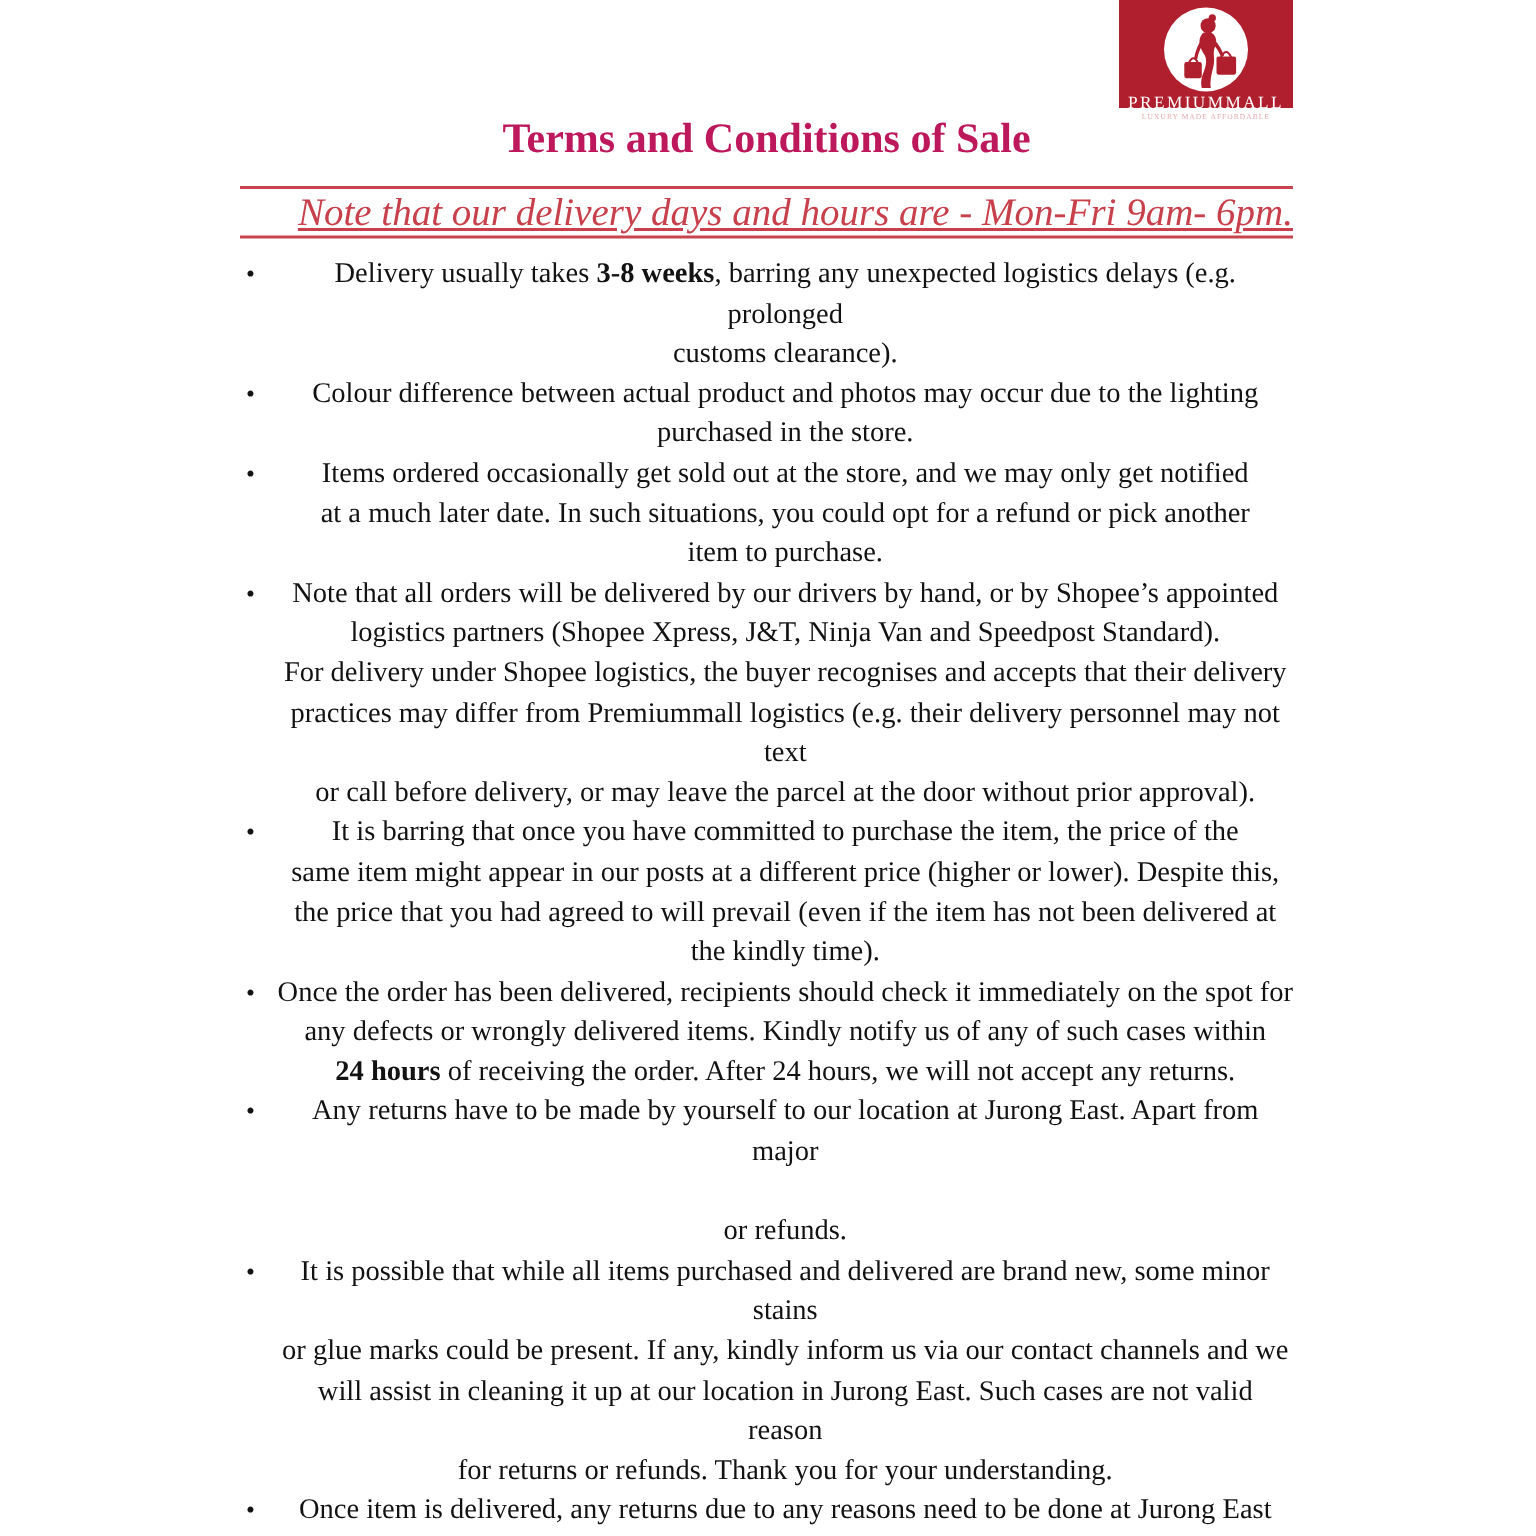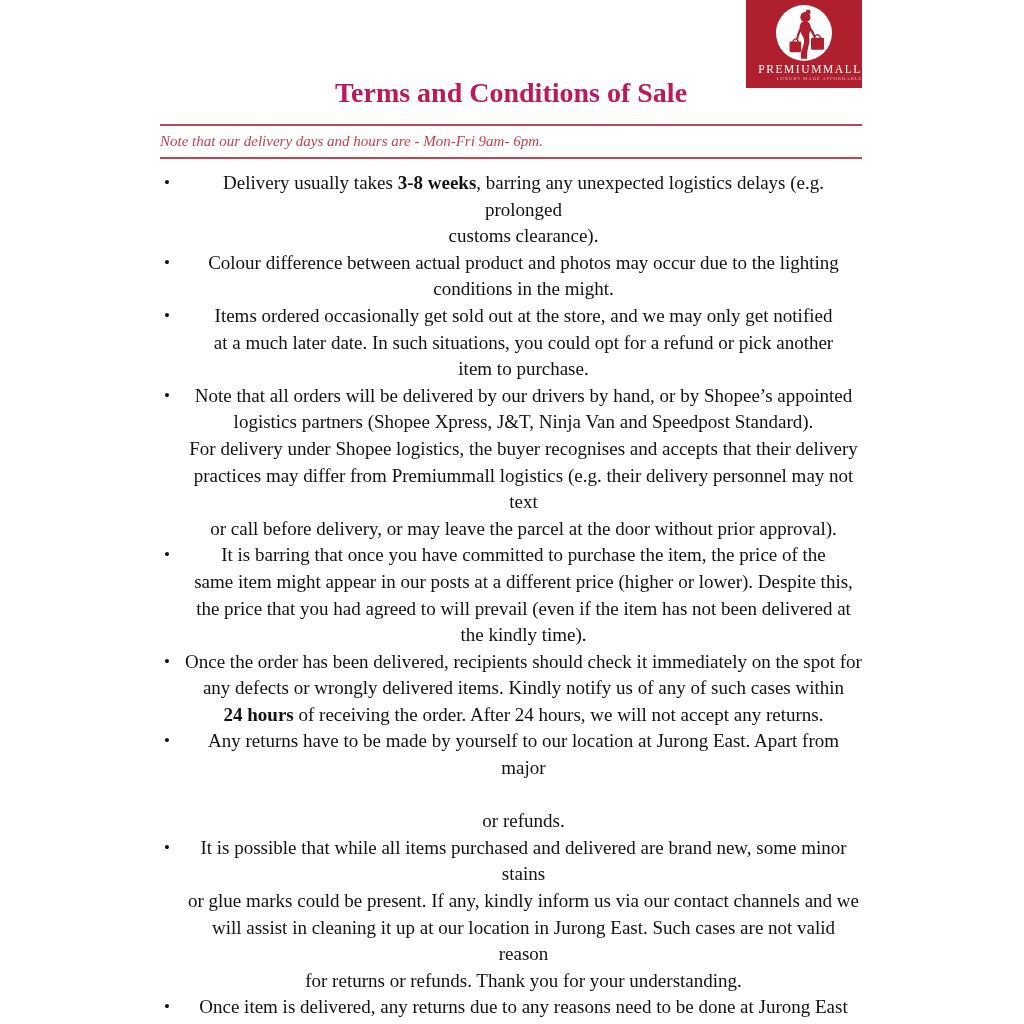--- a/index.html
+++ b/index.html
@@ -19,23 +19,23 @@
     position: relative;
     width: 1024px;
     height: 1024px;
   }
   
   .logo {
     position: absolute;
     left: 746px;
     top: 0;
     width: 116px;
-    height: 88px;
+    height: 72px;
     background: #B01F2E;
-    text-align: right;
+    text-align: center;
   }
   .logo-circle {
     width: 56px;
     height: 56px;
     border-radius: 50%;
     background: #ffffff;
     margin: 5px auto 0 auto;
     overflow: hidden;
   }
   .logo-circle svg { display: block; }
@@ -72,24 +72,25 @@
   }
   .rule {
     height: 2px;
     background: #C8454F;
   }
   .rule-top { margin-top: 14px; }
   .rule-bottom { margin-top: 0; }
   .notice {
     color: #C8404B;
     font-style: italic;
-    text-align: left;
-    font-size: 15px;
+    text-align: right;
+    font-size: 26px;
     line-height: 29px;
     padding: 1px 0;
+    text-decoration: underline;
   }
   
   .terms {
     margin-top: 11px;
     font-size: 19px;
     line-height: 26.6px;
   }
   .term {
     display: flex;
     align-items: flex-start;
@@ -134,21 +135,21 @@
     <div class="rule rule-top"></div>
     <div class="notice">Note that our delivery days and hours are - Mon-Fri 9am- 6pm.</div>
     <div class="rule rule-bottom"></div>
     <div class="terms" id="terms-list">
         <div class="term">
           <span class="marker">•</span>
           <div class="txt"><span>Delivery usually takes </span><span class="b">3-8 weeks</span><span>, barring any unexpected logistics delays (e.g. prolonged</span><br><span>customs clearance).</span></div>
         </div>
         <div class="term">
           <span class="marker">•</span>
-          <div class="txt"><span>Colour difference between actual product and photos may occur due to the lighting</span><br><span>conditions in the might.</span></div>
+          <div class="txt"><span>Colour difference between actual product and photos may occur due to the lighting</span><br><span>purchased in the store.</span></div>
         </div>
         <div class="term">
           <span class="marker">•</span>
           <div class="txt"><span>Items ordered occasionally get sold out at the store, and we may only get notified</span><br><span>at a much later date. In such situations, you could opt for a refund or pick another</span><br><span>item to purchase.</span></div>
         </div>
         <div class="term">
           <span class="marker">•</span>
           <div class="txt"><span>Note that all orders will be delivered by our drivers by hand, or by Shopee’s appointed</span><br><span>logistics partners (Shopee Xpress, J&amp;T, Ninja Van and Speedpost Standard).</span><br><span>For delivery under Shopee logistics, the buyer recognises and accepts that their delivery</span><br><span>practices may differ from Premiummall logistics (e.g. their delivery personnel may not text</span><br><span>or call before delivery, or may leave the parcel at the door without prior approval).</span></div>
         </div>
         <div class="term">

